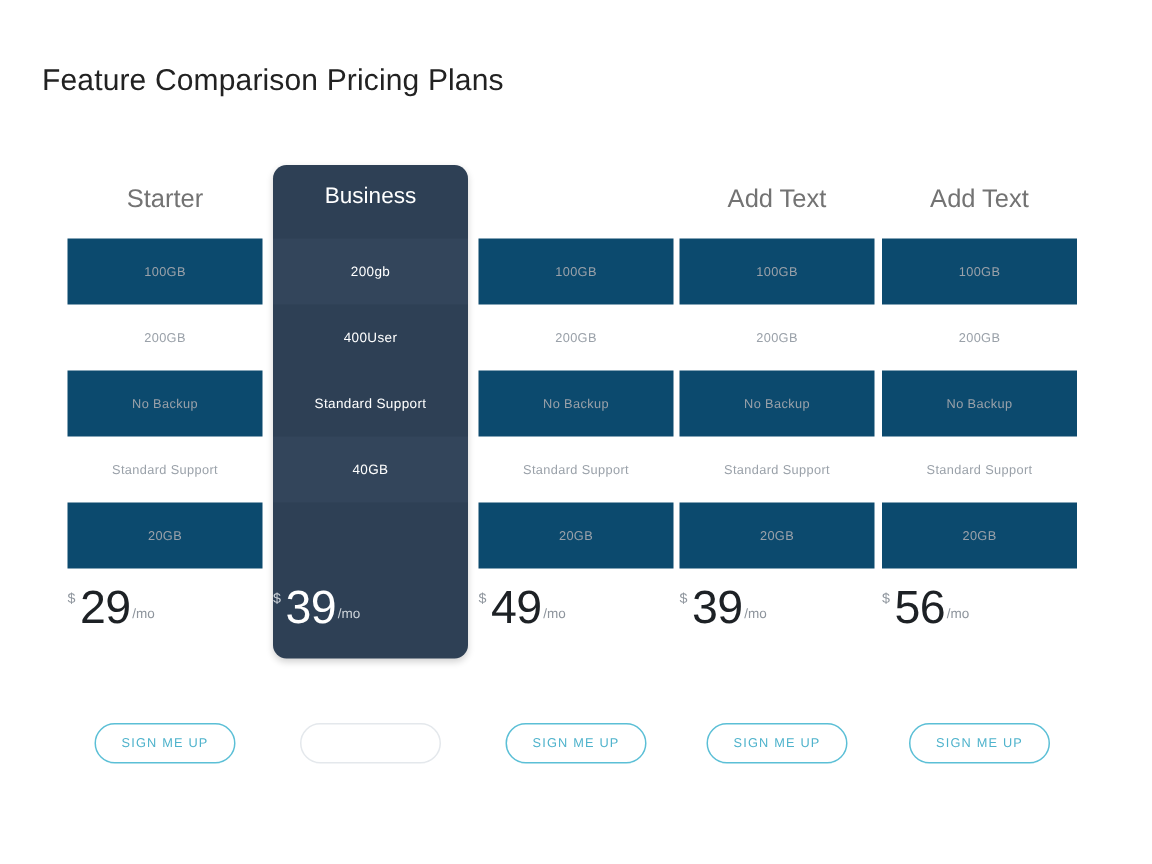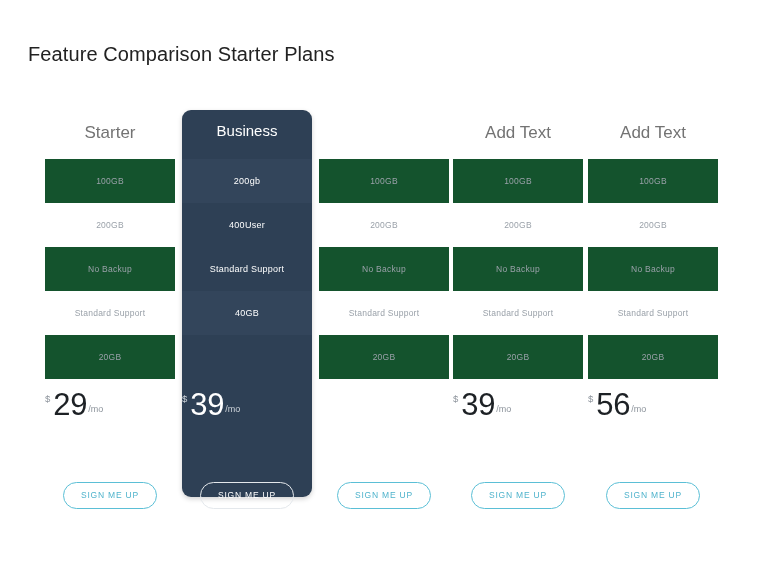--- a/index.html
+++ b/index.html
@@ -43,21 +43,21 @@
   }
   .plan-card.col0 { left: 45px; }
   .plan-card.col1 { left: 182px; }
   .plan-card.col2 { left: 319px; }
   .plan-card.col3 { left: 453px; }
   .plan-card.col4 { left: 588px; }
 
   .plan-card.featured {
     background: #2e4055;
     border-radius: 9px;
-    height: 387px;
+    height: 329px;
     box-shadow: 0 2px 5px rgba(0,0,0,0.18);
     padding-left: 15px;
   }
 
   .plan-name {
     position: absolute;
     top: 13px;
     left: 0;
     width: 130px;
     text-align: center;
@@ -81,21 +81,21 @@
   .feature-row {
     height: 44px;
     line-height: 44px;
     text-align: center;
     font-size: 8.5px;
     color: #9aa1a9;
     letter-spacing: 0.25px;
     box-sizing: border-box;
   }
   .feature-row.shaded {
-    background: #14532d;
+    background: #0c4a6e;
   }
   .featured .feature-row {
     color: #ffffff;
     font-size: 9px;
   }
   .featured .feature-row.shaded {
     background: #33455b;
   }
 
   .price-row {
@@ -154,21 +154,21 @@
     margin-top: 35px;
   }
   .featured .signup-btn {
     border-color: #e4e8ec;
     color: #ffffff;
   }
 </style>
 </head>
 <body>
 
-<h1 id="page-title">Feature Comparison Starter Plans</h1>
+<h1 id="page-title">Feature Comparison Pricing Plans</h1>
 
 <div id="plans-grid">
 
   <div class="plan-card col0">
     <div class="plan-name">Starter</div>
     <div class="feature-rows">
       <div class="feature-row shaded">100GB</div>
       <div class="feature-row">200GB</div>
       <div class="feature-row shaded">No Backup</div>
       <div class="feature-row">Standard Support</div>
@@ -199,20 +199,23 @@
   </div>
 
   <div class="plan-card col2">
     <div class="feature-rows">
       <div class="feature-row shaded">100GB</div>
       <div class="feature-row">200GB</div>
       <div class="feature-row shaded">No Backup</div>
       <div class="feature-row">Standard Support</div>
       <div class="feature-row shaded">20GB</div>
     </div>
+    <div class="price-row">
+      <span class="currency">$</span><span class="amount">49</span><span class="period">/mo</span>
+    </div>
     <div class="signup-wrap">
       <button class="signup-btn">SIGN ME UP</button>
     </div>
   </div>
 
   <div class="plan-card col3">
     <div class="plan-name">Add Text</div>
     <div class="feature-rows">
       <div class="feature-row shaded">100GB</div>
       <div class="feature-row">200GB</div>

